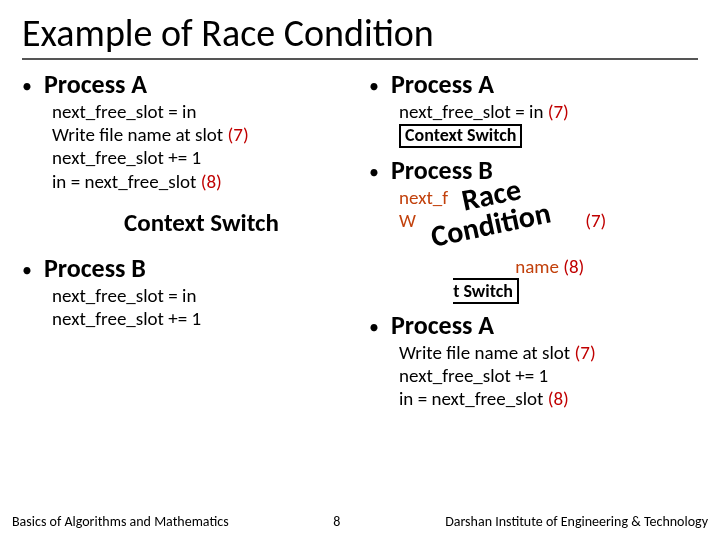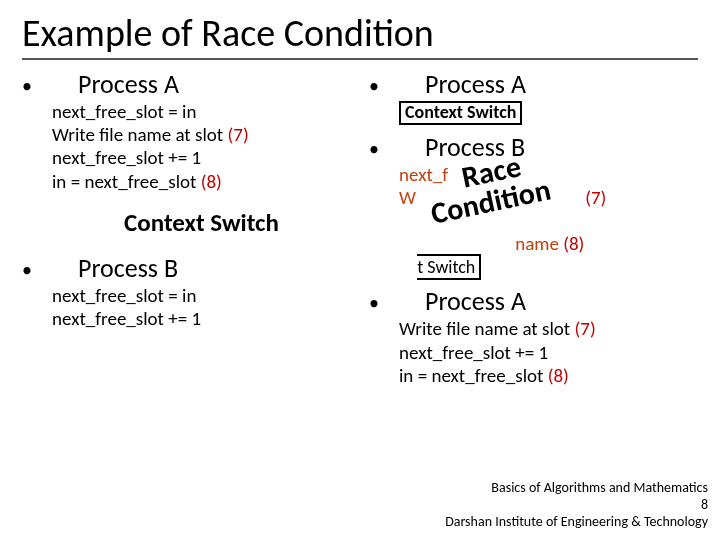--- a/index.html
+++ b/index.html
@@ -4,28 +4,28 @@
 <style>
   * { box-sizing: border-box; margin: 0; padding: 0; }
   html, body { width: 720px; height: 540px; background: #fff; font-family: Calibri, "Segoe UI", Arial, sans-serif; color: #000; overflow: hidden; }
   .slide { width: 720px; height: 540px; position: relative; padding: 10px 22px 0 22px; }
   .title { font-size: 38px; font-weight: 400; border-bottom: 2px solid #555; padding-bottom: 2px; margin-bottom: 8px; }
   .cols { display: flex; gap: 18px; }
   .col { flex: 1; position: relative; }
   .section { margin-bottom: 6px; }
   .bullet { display: flex; align-items: baseline; margin-bottom: 0px; }
   .bullet .dot { color: #000; font-size: 20px; margin-right: 12px; line-height: 1; }
-  .bullet .head { font-size: 26px; font-weight: 400; margin-left: 34px; }
+  .bullet .head { font-size: 26px; font-weight: 700; }
   .body { margin-left: 30px; font-size: 19px; line-height: 1.22; }
   .num { color: #c00000; font-weight: 400; }
   .ctxbox-inline { border: 2px solid #000; display: inline-block; padding: 0 4px; font-weight: 700; font-size: 18px; line-height: 1.1; }
   .big-ctx { font-size: 25px; font-weight: 700; color: #000; text-align: center; margin: 14px 0 14px 30px; }
   .overlay { position: absolute; font-size: 30px; font-weight: 700; transform: rotate(-12deg); white-space: pre; text-align: center; line-height: 0.95; pointer-events: none; text-shadow: 2px 2px 0 #fff, -2px -2px 0 #fff, 2px -2px 0 #fff, -2px 2px 0 #fff, 0 2px 0 #fff, 0 -2px 0 #fff, 2px 0 0 #fff, -2px 0 0 #fff; }
   .partial { color: #c2410c; }
-  .footer { position: absolute; bottom: 10px; left: 0; right: 0; display: flex; align-items: flex-end; font-size: 14px; padding: 0 12px; flex-direction: column; }
+  .footer { position: absolute; bottom: 10px; left: 0; right: 0; display: flex; align-items: flex-start; font-size: 14px; padding: 0 12px; }
   .footer .left { flex: 0 0 auto; }
   .footer .mid { flex: 1; text-align: center; }
   .footer .right { flex: 0 0 auto; }
 </style>
 </head>
 <body>
 
 <div class="slide">
   <div class="title">Example of Race Condition</div>
 
@@ -62,35 +62,36 @@
     </div>
 
     <div class="col">
 
       <div class="section">
         <div class="bullet">
           <span class="dot">•</span>
           <span class="head">Process A</span>
         </div>
         <div class="body">
+          <div><span>next_free_slot = in </span><span class="num">(7)</span></div>
           <div><span class="ctxbox-inline">Context Switch</span></div>
         </div>
       </div>
 
       <div class="section" style="position:relative;">
         <div class="bullet">
           <span class="dot">•</span>
           <span class="head">Process B</span>
         </div>
         <div class="body" style="position:relative;">
           <div><span class="partial">next_f</span></div>
           <div><span class="partial">W</span><span style="visibility:hidden;">rite file name at slot </span><span style="visibility:hidden;">t </span><span class="num">(7)</span></div>
           <div style="visibility:hidden;">next_free_slot += 1</div>
           <div><span style="visibility:hidden;">in = next_free_</span><span class="partial">name </span><span class="num">(8)</span></div>
-          <div><span style="visibility:hidden;">aa</span><span style="border:2px solid #000; border-left:none; padding:0 4px 0 0; font-weight:400; font-size:18px;">t Switch</span></div>
+          <div><span style="visibility:hidden;">aa</span><span style="border:2px solid #000; border-left:none; padding:0 4px 0 0; font-weight:700; font-size:18px;margin-left:36px;">t Switch</span></div>
         </div>
         <div class="overlay" style="top:28px; left:58px;">  Race
 Condition</div>
       </div>
 
       <div class="section">
         <div class="bullet">
           <span class="dot">•</span>
           <span class="head">Process A</span>
         </div>

